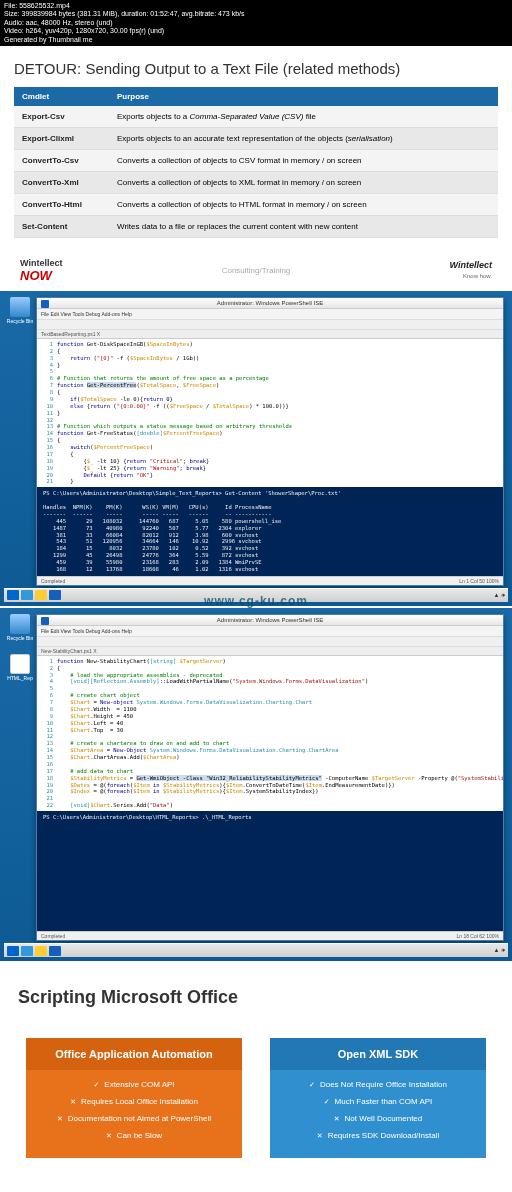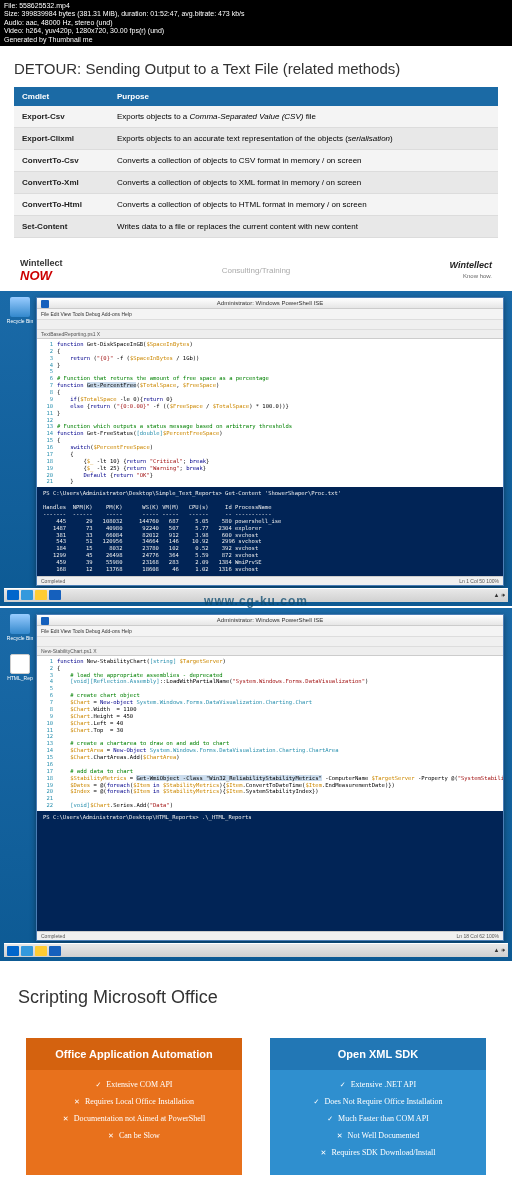--- a/index.html
+++ b/index.html
@@ -59,27 +59,27 @@
   .type { color:#2b91af; }
   .hl { background:#cde; }
 
   .console-pane { background:#012456; color:#eee; font-family:Consolas,monospace; font-size:5.5px; line-height:1.25; padding:3px 6px; white-space:pre; overflow:hidden; min-height:54px; }
   .console-pane.tall { min-height:120px; }
   .ise-status { background:#f0f0f0; font-size:5px; padding:1px 4px; color:#555; border-top:1px solid #ccc; display:flex; justify-content:space-between; }
 
   .watermark { position:relative; text-align:center; color:#0c4a6e; font-size:12px; font-weight:700; letter-spacing:1px; opacity:.75; margin-top:-12px; pointer-events:none; }
 
   .office-slide { background:#fff; padding: 16px 14px 4px 14px; }
-  .office-title { font-size: 18px; font-weight: 400; color:#333; margin: 10px 0 30px 4px; }
+  .office-title { font-size: 18px; font-weight: 700; color:#333; margin: 10px 0 30px 4px; }
 
   .cards { display:flex; gap:28px; justify-content:center; padding: 0 12px; }
   .card { width: 228px; color:#fff; text-align:center; }
   .card h3 { font-size:11px; font-weight:700; padding:10px 6px; }
   .card ul { list-style:none; padding: 6px 8px 14px 8px; font-size:8px; }
-  .card li { padding:4px 2px;font-family:Liberation Serif, serif; }
+  .card li { padding:4px 2px; }
   .card li::before { content:""; display:inline-block; margin-right:5px; font-size:7px; }
   .card li.yes::before { content:"✓"; }
   .card li.no::before  { content:"✕"; }
   .card.orange { background:#e8711c; }
   .card.orange h3 { background:#d4620f; }
   .card.blue { background:#2f8fcf; }
   .card.blue h3 { background:#2277b5; }
 </style>
 </head>
 <body>
@@ -246,21 +246,20 @@
       <ul>
         <li class="yes">Extensive COM API</li>
         <li class="no">Requires Local Office Installation</li>
         <li class="no">Documentation not Aimed at PowerShell</li>
         <li class="no">Can be Slow</li>
       </ul>
     </div>
     <div class="card blue">
       <h3>Open XML SDK</h3>
       <ul>
-        <li class="yes">Extensive .NET API</li>
         <li class="yes">Does Not Require Office Installation</li>
         <li class="yes">Much Faster than COM API</li>
         <li class="no">Not Well Documented</li>
         <li class="no">Requires SDK Download/Install</li>
       </ul>
     </div>
   </div>
   <div class="slide-footer">
     
     

